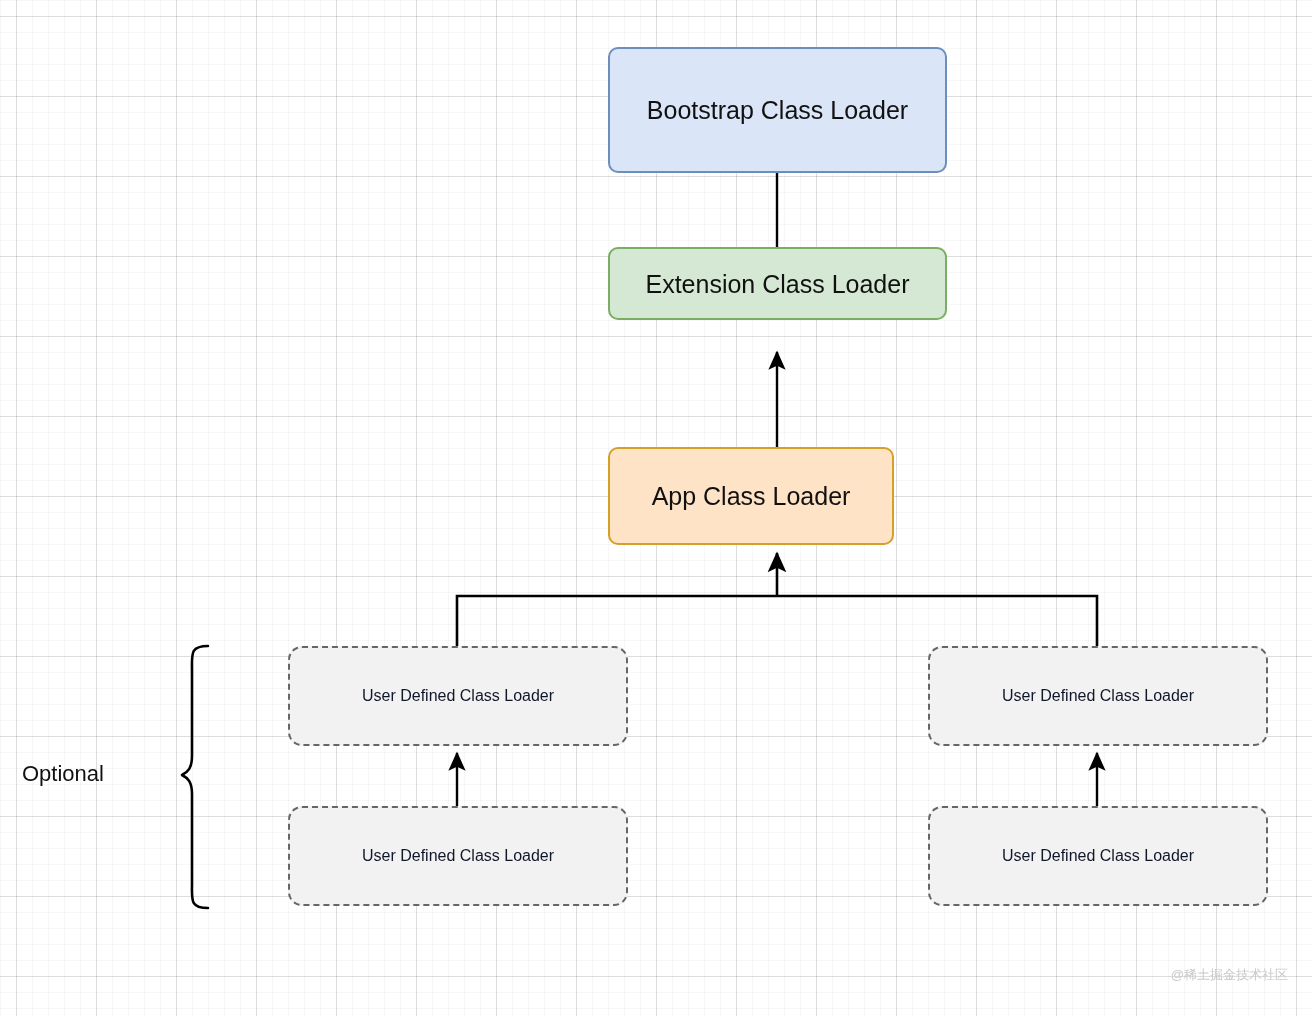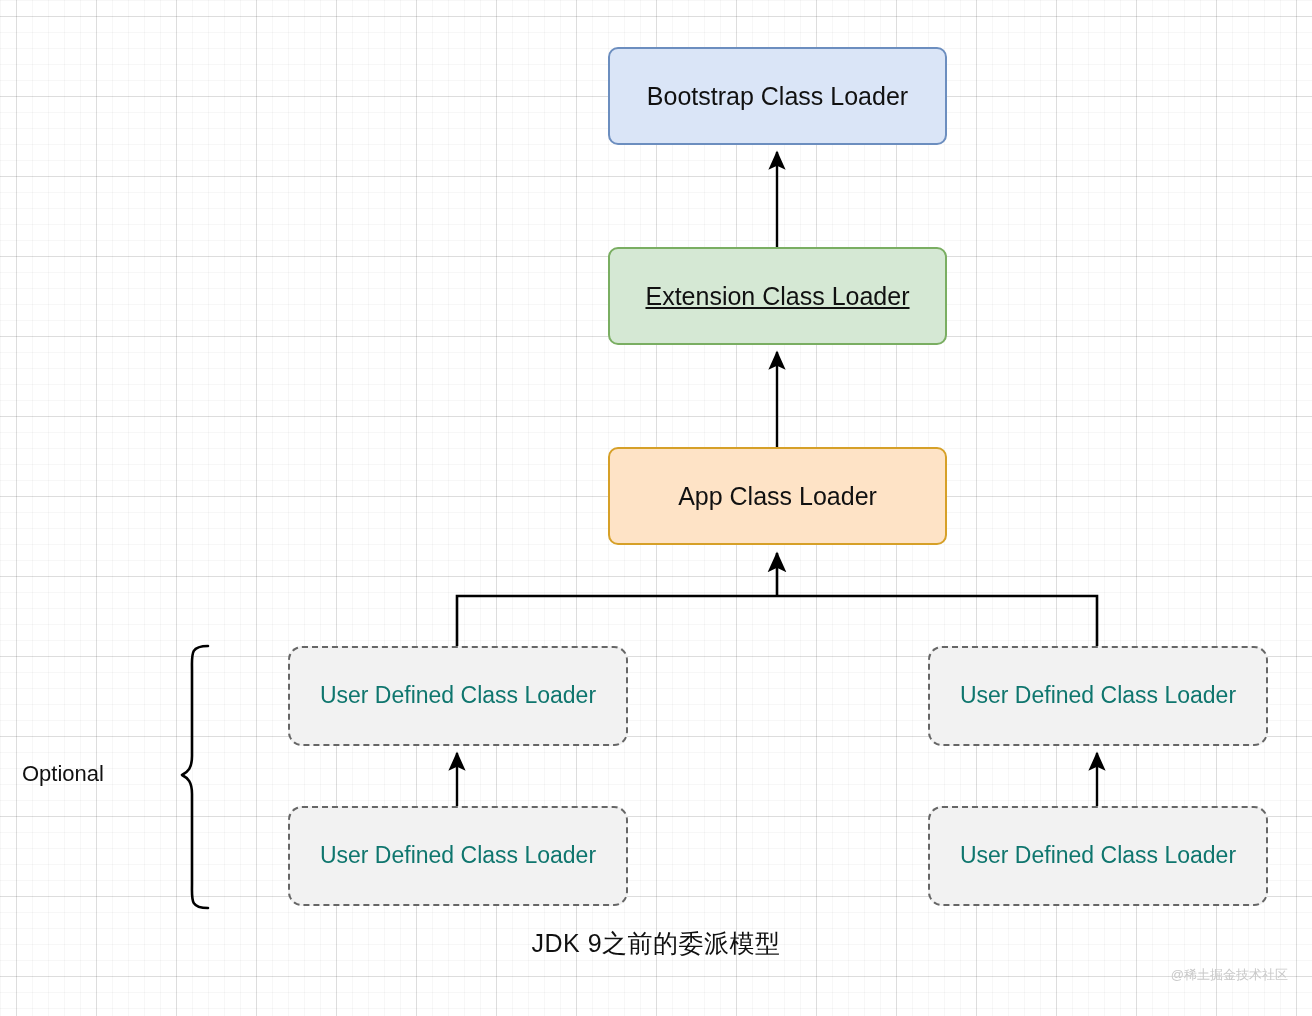--- a/index.html
+++ b/index.html
@@ -56,35 +56,35 @@
   .node-solid {
     border-width: 2px;
     border-style: solid;
     font-size: 25px;
     color: #111111;
   }
 
   .node-dashed {
     border: 2px dashed #666666;
     background: #F2F2F2;
-    font-size: 23px;
-    color: #0f766e;
+    font-size: 16px;
+    color: #0f172a;
     border-radius: 14px;
   }
 
   #node-bootstrap {
-    left: 608px; top: 47px; width: 339px; height: 98px;
+    left: 608px; top: 47px; width: 339px; height: 126px;
     background: #DAE5F7; border-color: #6C8EBF;
   }
   #node-extension {
-    left: 608px; top: 247px; width: 339px; height: 98px;
-    background: #D5E8D4; border-color: #7AAE62; text-decoration: underline;
+    left: 608px; top: 247px; width: 339px; height: 73px;
+    background: #D5E8D4; border-color: #7AAE62;
   }
   #node-app {
-    left: 608px; top: 447px; width: 339px; height: 98px;
+    left: 608px; top: 447px; width: 286px; height: 98px;
     background: #FEE3C6; border-color: #D6A028;
   }
 
   #node-udcl-left-top   { left: 288px;  top: 646px; width: 340px; height: 100px; }
   #node-udcl-left-bot   { left: 288px;  top: 806px; width: 340px; height: 100px; }
   #node-udcl-right-top  { left: 928px;  top: 646px; width: 340px; height: 100px; }
   #node-udcl-right-bot  { left: 928px;  top: 806px; width: 340px; height: 100px; }
 
   #optional-label {
     position: absolute;
@@ -170,17 +170,16 @@
   <div class="node node-dashed" id="node-udcl-right-top">
     <span>User Defined Class Loader</span>
   </div>
 
   <div class="node node-dashed" id="node-udcl-right-bot">
     <span>User Defined Class Loader</span>
   </div>
 
   <div id="optional-label">Optional</div>
 
-  <div id="diagram-caption">JDK 9之前的委派模型</div>
 
   <div id="watermark">@稀土掘金技术社区</div>
 
 </div>
 
 </body></html>

